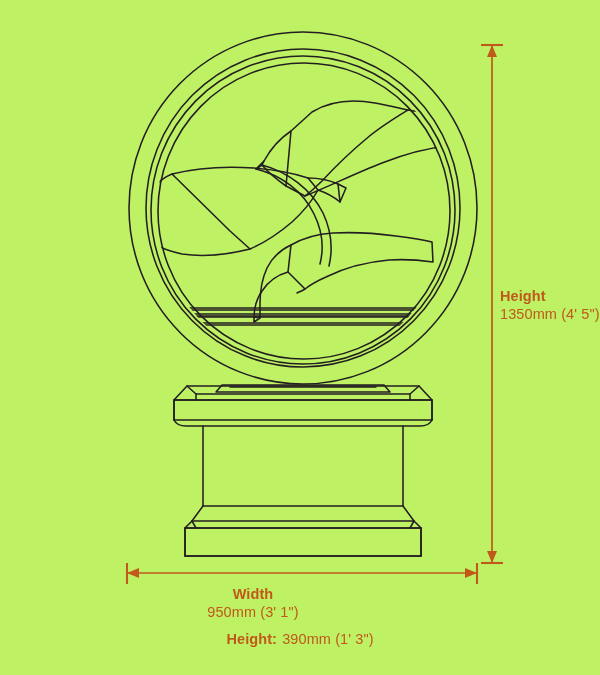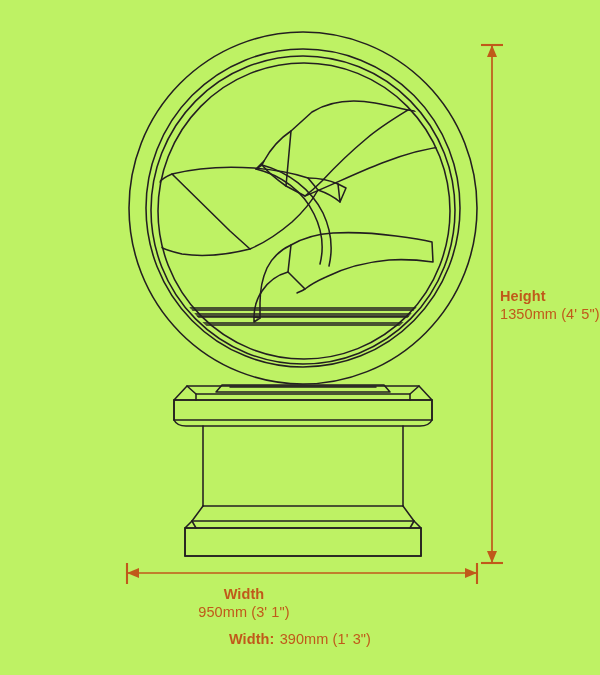--- a/index.html
+++ b/index.html
@@ -44,21 +44,21 @@
     font-size: 14.5px;
     letter-spacing: 0.1px;
   }
 
   #height-text {
     left: 500px;
     top: 288px;
     text-align: left;
   }
   #width-text {
-    left: 4px;
+    left: 13px;
     top: 586px;
     width: 480px;
     text-align: center;
   }
   #depth-text {
     left: 0px;
     top: 629px;
     width: 600px;
     text-align: center;
   }
@@ -234,16 +234,16 @@
     <div class="dim-label">Height</div>
     <div class="dim-value">1350mm (4' 5")</div>
   </div>
 
   <div class="dim-text" id="width-text">
     <div class="dim-label">Width</div>
     <div class="dim-value">950mm (3' 1")</div>
   </div>
 
   <div class="dim-text" id="depth-text">
-    <span class="dim-label">Width: </span><span class="dim-value">390mm (1' 3")</span>
+    <span class="dim-label">Height: </span><span class="dim-value">390mm (1' 3")</span>
   </div>
 
 </div>
 
 </body></html>

